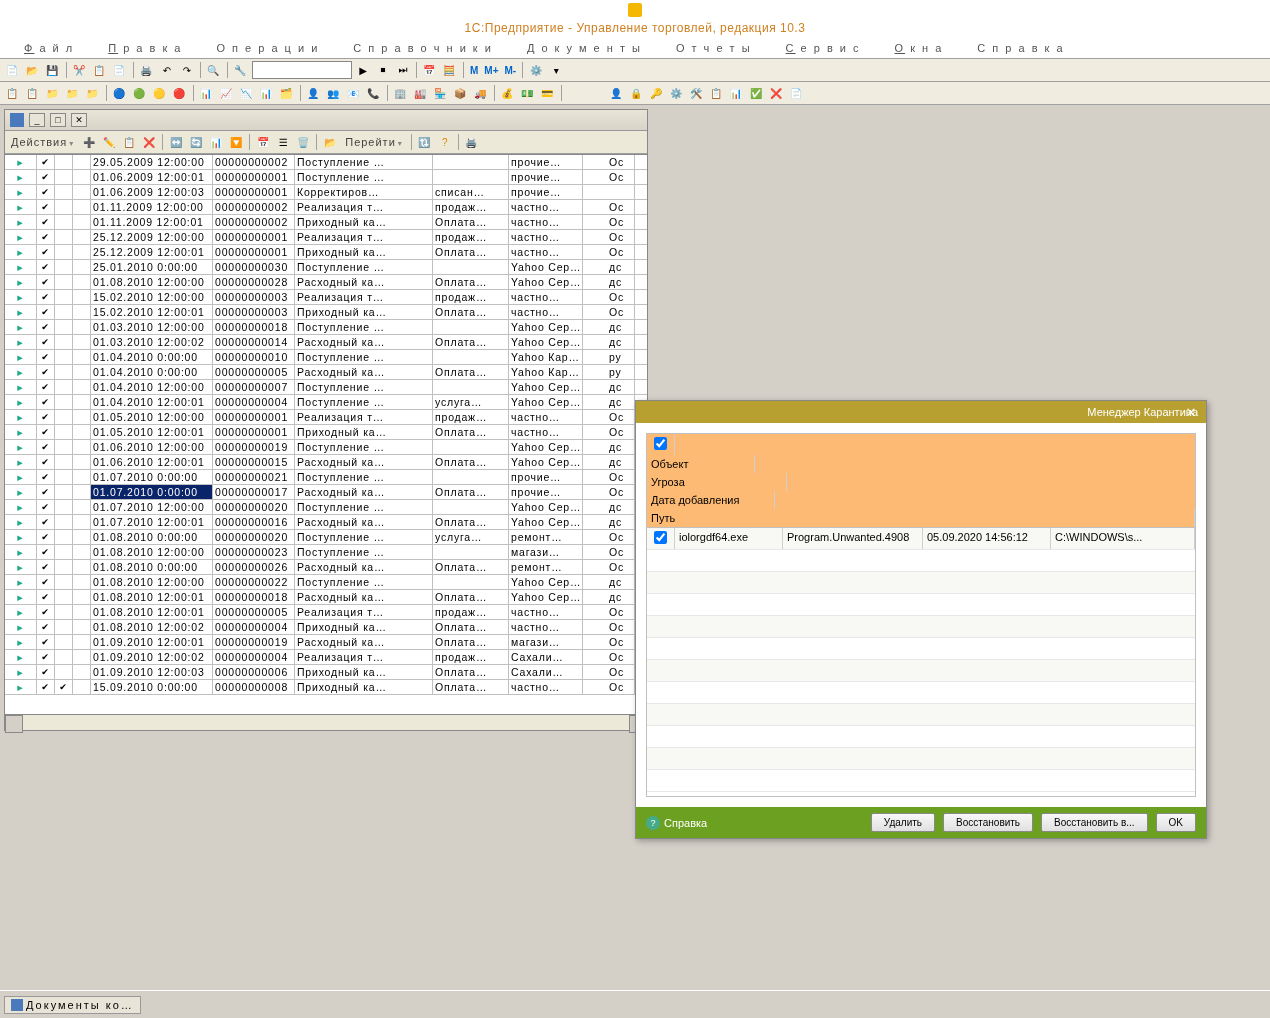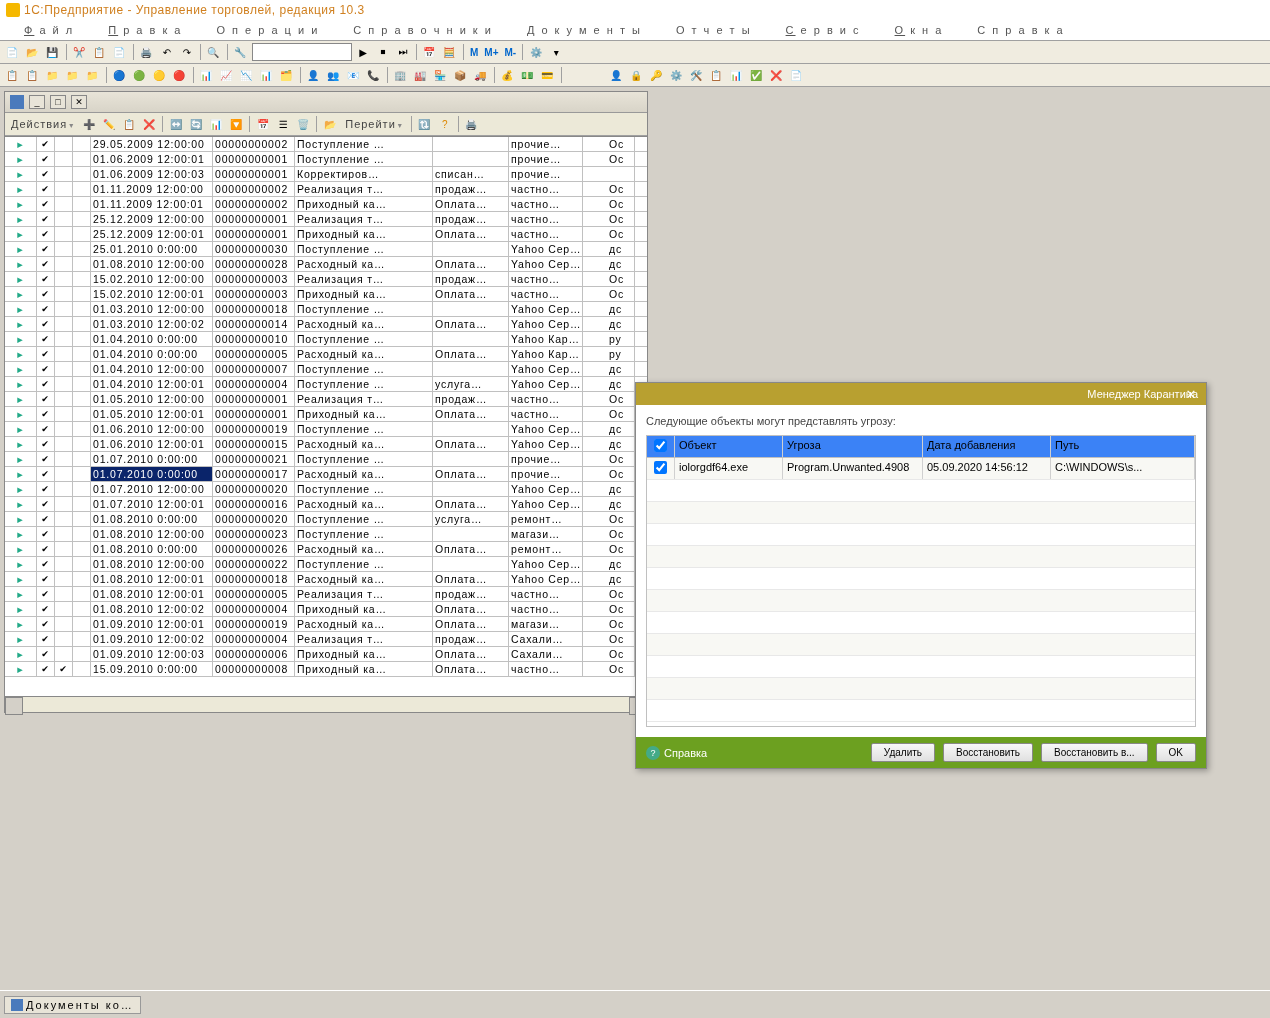--- a/index.html
+++ b/index.html
@@ -1,17 +1,17 @@
 <!DOCTYPE html>
 <html><head>
 <meta charset="utf-8">
 <style>
 * { box-sizing: border-box; margin: 0; padding: 0; font-family: Tahoma, sans-serif; font-size: 11px; }
 body { background: #d4d0c8; width: 1270px; height: 1018px; overflow: hidden; position: relative; }
-.titlebar { background: #fff; padding: 3px 6px; display: flex; align-items: center; gap: 4px; }
+.titlebar { background: #fff; padding: 3px 6px; display: flex; align-items: center; gap: 4px; flex-direction: column; }
 .titlebar-icon { width: 14px; height: 14px; background: #f5b800; border-radius: 2px; display: inline-block; }
 .titlebar-text { color: #d08020; font-size: 12px; letter-spacing: 0.5px; }
 .menubar { background: #fff; padding: 4px 8px; display: flex; gap: 18px; border-bottom: 1px solid #a0a0a0; }
 .menubar span { color: #555; letter-spacing: 2px; cursor: default; margin-left: 16px; }
 .menubar span u { text-decoration: underline; }
 .toolbar { background: #f0ece0; padding: 2px 4px; display: flex; gap: 2px; align-items: center; border-bottom: 1px solid #a0a0a0; flex-wrap: wrap; }
 .tb-btn { width: 18px; height: 18px; display: inline-flex; align-items: center; justify-content: center; border: 1px solid transparent; cursor: pointer; font-size: 10px; }
 .tb-sep { width: 1px; height: 16px; background: #a0a0a0; margin: 0 2px; }
 .mtext { font-weight: bold; color: #06c; font-size: 10px; padding: 0 2px; }
 .workspace { background: #d4d0c8; position: relative; height: 940px; }
@@ -42,21 +42,21 @@
 .grid-scroll::before { content: ''; position: absolute; left: 0; top: 0; width: 16px; height: 16px; background: #d4d0c8; border: 1px solid #888; }
 .grid-scroll::after { content: ''; position: absolute; right: 0; top: 0; width: 16px; height: 16px; background: #d4d0c8; border: 1px solid #888; }
 
 .modal { position: absolute; left: 635px; top: 295px; width: 572px; background: #fff; border: 1px solid #888; box-shadow: 2px 2px 6px rgba(0,0,0,0.3); }
 .modal-title { background: #b8a030; color: #fff; padding: 5px 8px; display: flex; align-items: center; justify-content: flex-end; position: relative; font-size: 12px; }
 .modal-close { position: absolute; right: 6px; top: 4px; width: 18px; height: 18px; text-align: center; cursor: pointer; font-size: 13px; }
 .modal-body { padding: 10px; background: #fff; }
 .modal-msg { color: #444; margin-bottom: 8px; font-size: 11px; }
 .q-table { width: 100%; border: 1px solid #c0c0c0; }
 .q-head, .q-row { display: flex; }
-.q-head { background: #3b82f6; border-bottom: 1px solid #c0c0c0; }
+.q-head { background: #fdba74; border-bottom: 1px solid #c0c0c0; flex-direction: column; }
 .q-row { border-bottom: 1px solid #e8e8e8; }
 .q-row:nth-child(odd) { background: #f8f8f4; }
 .qc { padding: 3px 4px; border-right: 1px solid #d0d0d0; font-size: 11px; }
 .qc0 { width: 28px; text-align: center; }
 .qc1 { width: 108px; }
 .qc2 { width: 140px; }
 .qc3 { width: 128px; }
 .qc4 { flex: 1; }
 .q-body { height: 268px; overflow: auto; }
 .modal-footer { background: #6ca020; padding: 6px 10px; display: flex; align-items: center; gap: 8px; }
@@ -634,21 +634,20 @@
       </div>
     <div class="grid-scroll"></div>
   </div>
 
   <div class="modal">
     <div class="modal-title">
       <span>Менеджер Карантина</span>
       <span class="modal-close">✕</span>
     </div>
     <div class="modal-body">
-      <div class="modal-msg">Следующие объекты могут представлять угрозу:</div>
       <div class="q-table">
         <div class="q-head">
           <div class="qc qc0"><input type="checkbox" checked="" style=""></div>
           <div class="qc qc1">Объект</div>
           <div class="qc qc2">Угроза</div>
           <div class="qc qc3">Дата добавления</div>
           <div class="qc qc4">Путь</div>
         </div>
         <div class="q-body" id="qbody">
             <div class="q-row">

